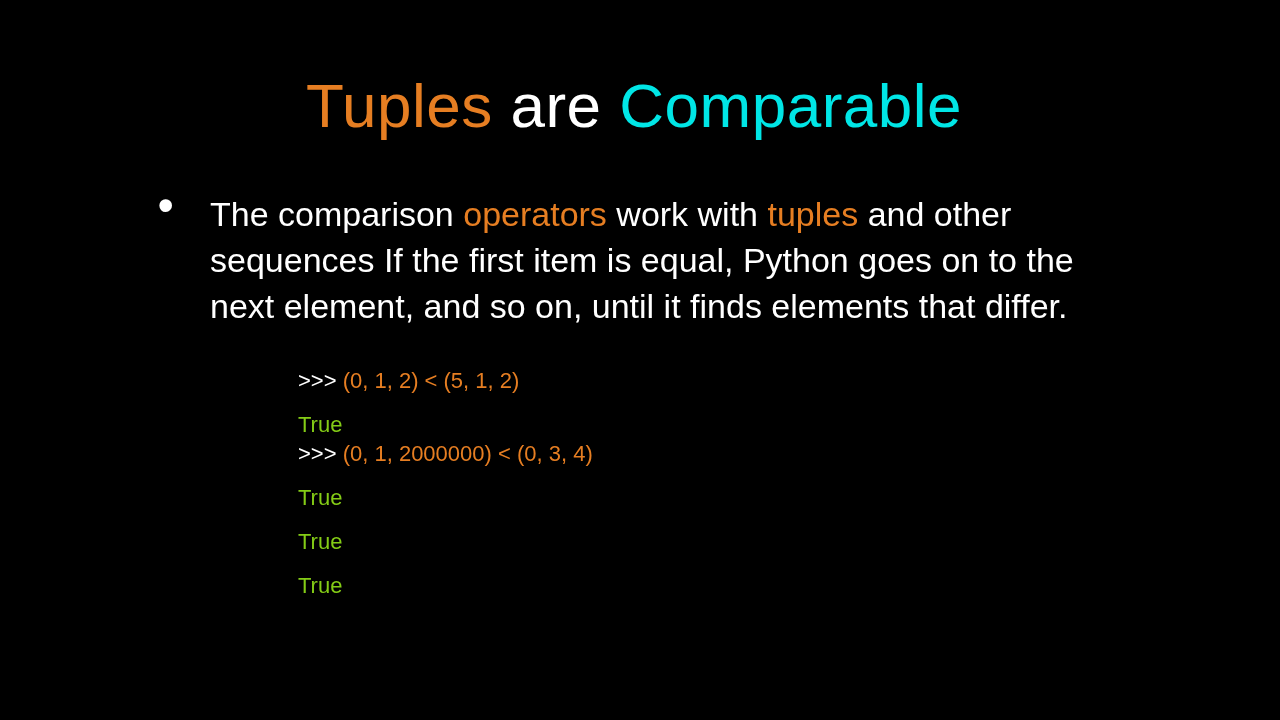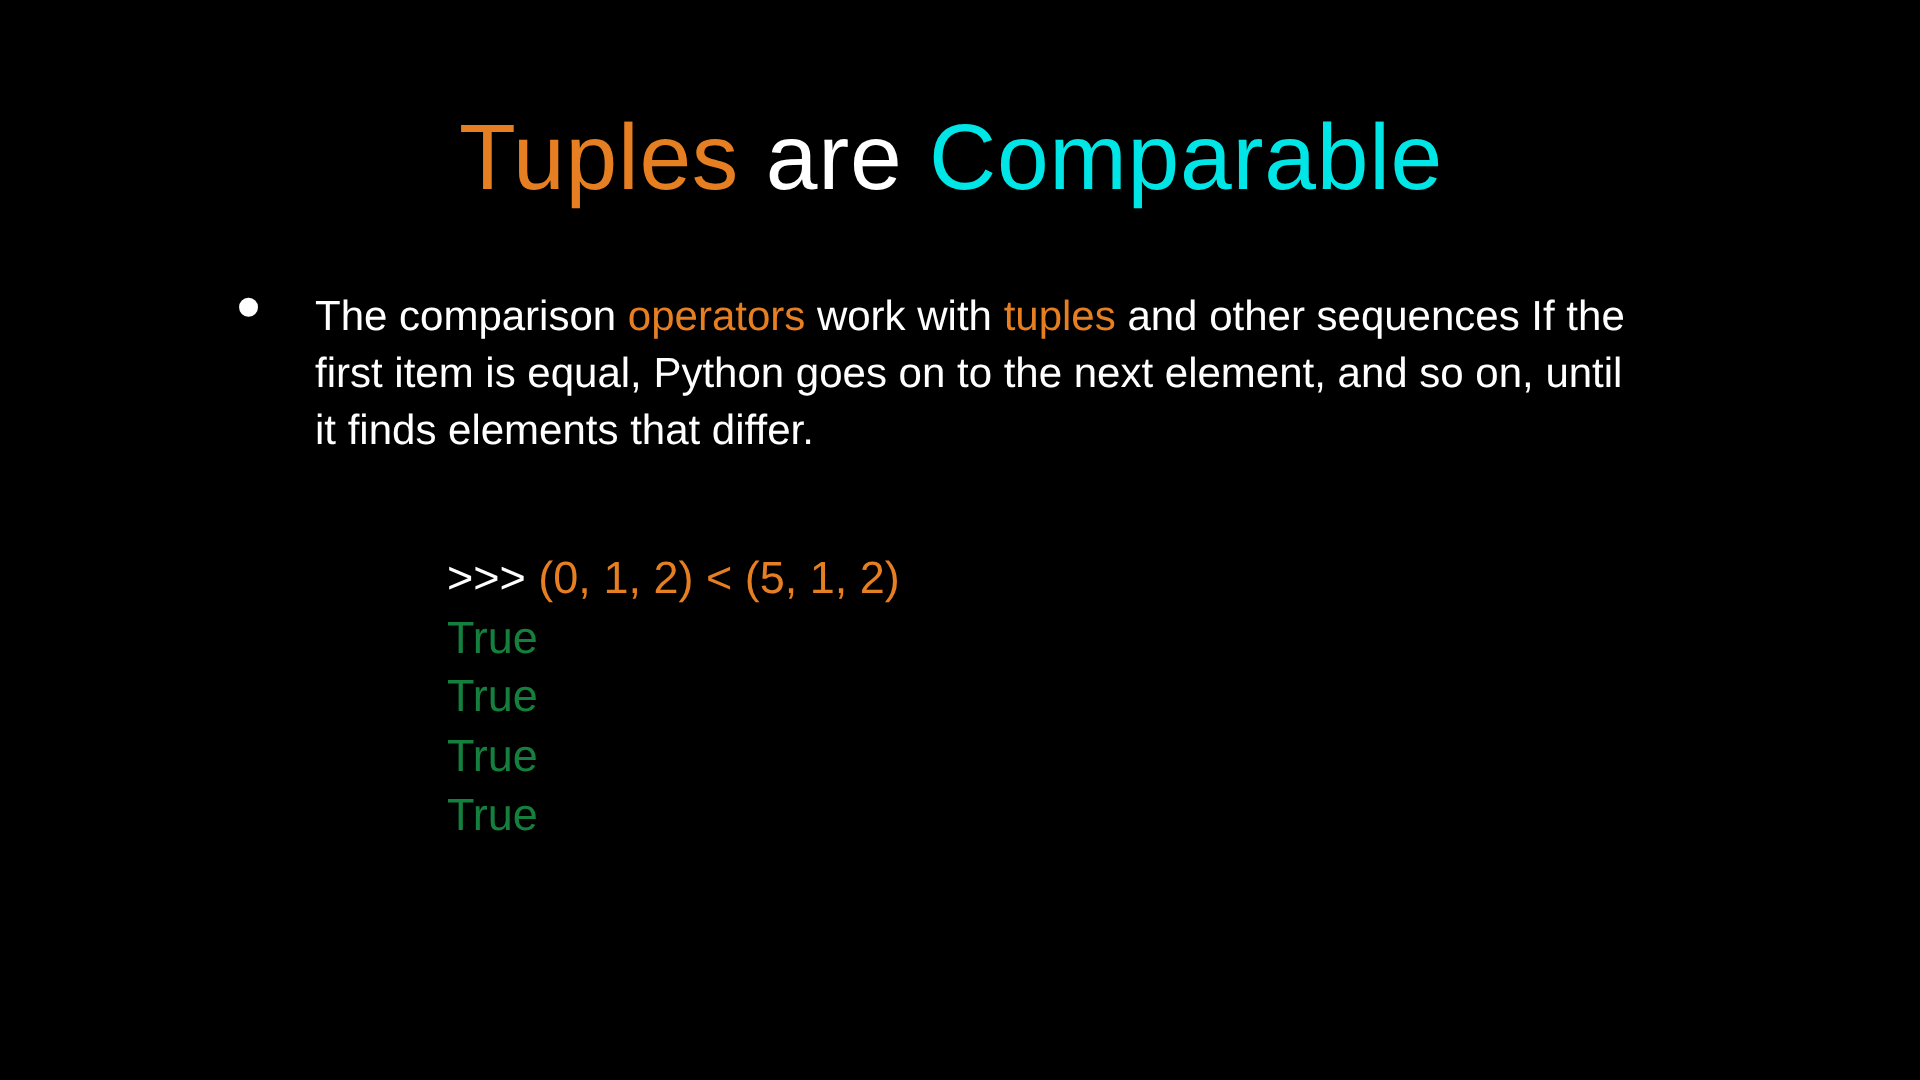--- a/index.html
+++ b/index.html
@@ -3,45 +3,46 @@
 <meta charset="utf-8">
 <style>
   * { margin: 0; padding: 0; box-sizing: border-box; }
   html, body { width: 1280px; height: 720px; background: #000; color: #fff; font-family: Arial, Helvetica, sans-serif; overflow: hidden; }
   .slide { width: 1268px; height: 720px; position: relative; }
   .title { position: absolute; top: 70px; left: 0; width: 100%; text-align: center; font-size: 62px; font-weight: 400; letter-spacing: 0.5px; }
   .title .w1 { color: #e67e22; }
   .title .w2 { color: #ffffff; }
   .title .w3 { color: #00e6e6; }
   .bullet { position: absolute; top: 180px; left: 158px; font-size: 44px; color: #fff; font-weight: bold; }
-  .para { position: absolute; top: 192px; left: 210px; width: 880px; font-size: 28px; line-height: 1.35; color: #fff; font-weight: 400; }
+  .para { position: absolute; top: 192px; left: 210px; width: 880px; font-size: 34px; line-height: 1.35; color: #fff; font-weight: 400; }
   .para .op { color: #e67e22; }
   .para .tp { color: #e67e22; }
-  .code { position: absolute; top: 366px; left: 298px; font-size: 30px; line-height: 1.32; font-family: Arial, Helvetica, sans-serif; }
+  .code { position: absolute; top: 366px; left: 298px; font-size: 22px; line-height: 1.32; font-family: Arial, Helvetica, sans-serif; }
   .code .line { white-space: pre; }
   .prompt { color: #fff; }
   .expr { color: #e67e22; }
-  .result { color: #15803d; }
+  .result { color: #84cc16; margin-top: 15px; }
 </style>
 </head>
 <body>
 
 <div class="slide">
 
   <div class="title">
     <span class="w1">Tuples</span><span class="w2"> are </span><span class="w3">Comparable</span>
   </div>
 
   <div class="bullet">•</div>
 
   <div class="para">
     <span>The comparison </span><span class="op">operators</span><span> work with </span><span class="tp">tuples</span><span> and other sequences If the first item is equal, Python goes on to the next element,  and so on, until it finds elements that differ.</span>
   </div>
 
   <div class="code">
     <div class="line"><span class="prompt">&gt;&gt;&gt; </span><span class="expr">(0, 1, 2) &lt; (5, 1, 2)</span></div>
     <div class="line result">True</div>
+    <div class="line"><span class="prompt">&gt;&gt;&gt; </span><span class="expr">(0, 1, 2000000) &lt; (0, 3, 4)</span></div>
     <div class="line result">True</div>
     <div class="line result">True</div>
     <div class="line result">True</div>
   </div>
 
 </div>
 
 </body></html>

